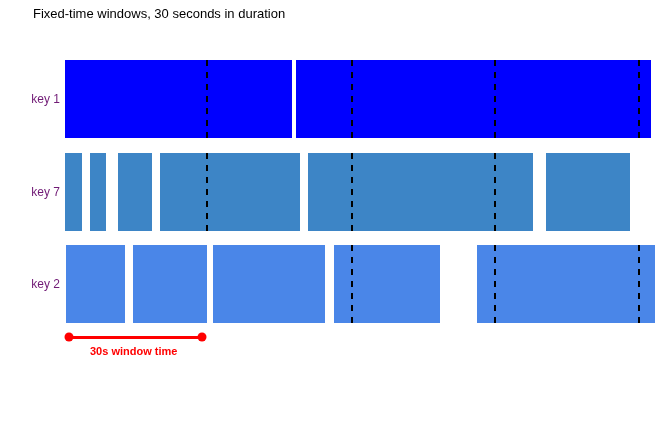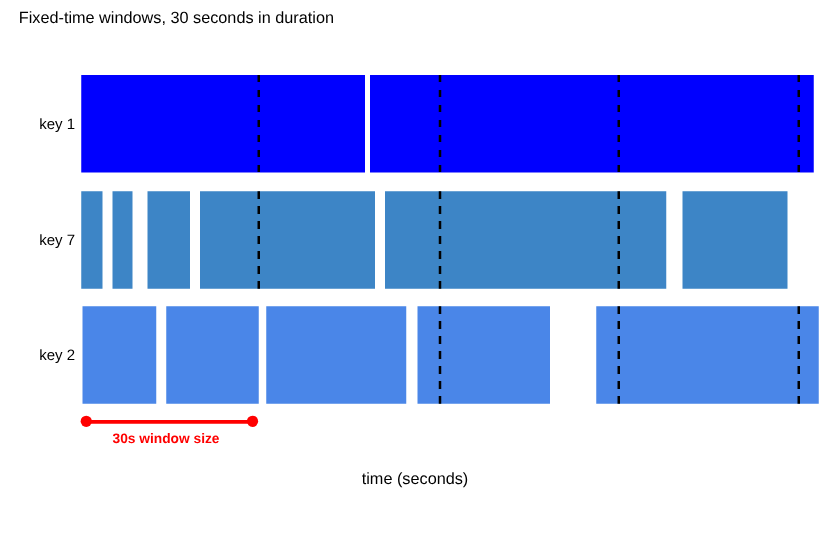--- a/index.html
+++ b/index.html
@@ -4,26 +4,26 @@
 <style>
   html,body{margin:0;padding:0;background:#ffffff;}
   .canvas{
     position:relative;
     width:666px;height:434px;
     background:#ffffff;
     font-family:"Liberation Sans", sans-serif;
     overflow:hidden;
   }
   .title{
-    position:absolute;left:15px;top:6px;
+    position:absolute;left:33px;top:6px;
     font-size:13px;color:#000;white-space:nowrap;
   }
   .row-label{
     position:absolute;left:2px;width:58px;
-    text-align:right;font-size:12px;color:#000000;
+    text-align:right;font-size:12px;color:#701a75;
     transform:translateY(-50%);
     white-space:nowrap;
   }
   .bar{position:absolute;}
   .dash{
     position:absolute;width:2px;
     background:repeating-linear-gradient(to bottom,#000 0 6px,transparent 6px 12px);
   }
   .annot-line{position:absolute;height:3px;background:#ff0000;}
   .annot-dot{
@@ -70,16 +70,15 @@
       <div class="dash" style="left: 494px; top: 60px; height: 78px;"></div>
       <div class="dash" style="left: 494px; top: 153px; height: 78px;"></div>
       <div class="dash" style="left: 494px; top: 245px; height: 78px;"></div>
       <div class="dash" style="left: 638px; top: 60px; height: 78px;"></div>
       <div class="dash" style="left: 638px; top: 245px; height: 78px;"></div>
     </div>
 
   <div class="annot-line" id="annot-line" style="left: 67px; top: 336px; width: 137px;"></div>
   <div class="annot-dot" id="annot-dot-left" style="left: 69px; top: 337px;"></div>
   <div class="annot-dot" id="annot-dot-right" style="left: 202px; top: 337px;"></div>
-  <div class="annot-text" id="annot-text" style="left: 90px; top: 345px;">30s window size</div>
+  <div class="annot-text" id="annot-text" style="left: 90px; top: 345px;">30s window time</div>
 
-  <div class="axis-label" id="axis-label" style="left: 332px; top: 375px;">time (seconds)</div>
 </div>
 
 </body></html>

